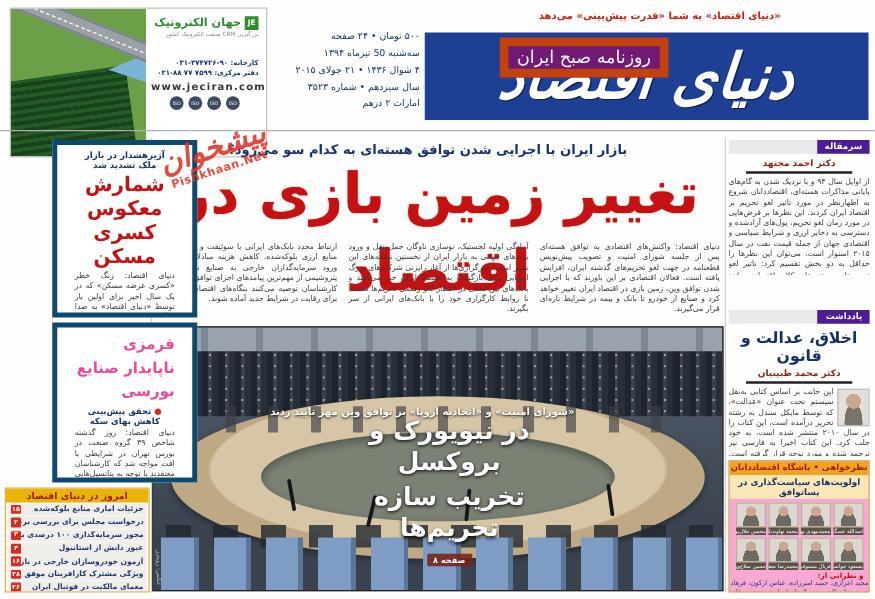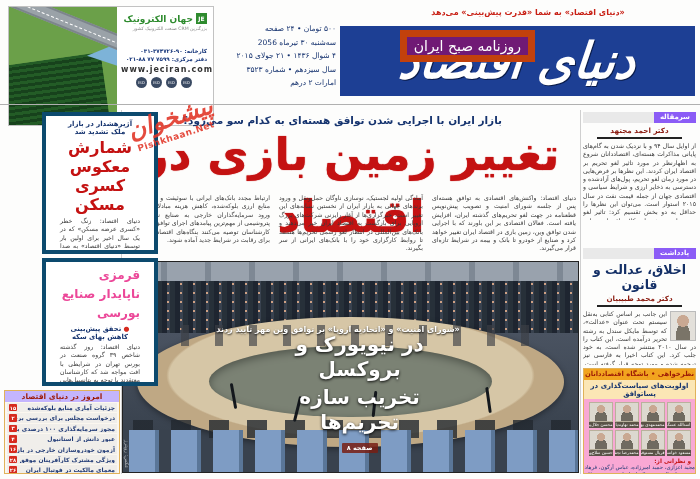--- a/index.html
+++ b/index.html
@@ -37,21 +37,21 @@
   
   .lbox{left:4px;width:116px;border:4px solid #0c4a6e;background:#fff;padding:4px 14px;overflow:hidden;margin-left:38px;}
   .kicker-s{font-size:7px;font-weight:bold;color:#16346f;text-align:center;}
   .ltitle-red{font-size:16px;font-weight:bold;color:#c41212;text-align:center;line-height:19px;margin:2px 0 3px;}
   .ltitle-blue{font-size:12px;font-weight:bold;color:#ec4899;line-height:19px;margin:0 0 2px;}
   .sub-dot{font-size:6.8px;font-weight:bold;color:#16346f;text-align:center;margin-bottom:2px;}
   .sub-dot .dot{color:#d62b1f;}
   .body-xs{font-size:6.2px;line-height:8.3px;color:#3a3a3a;text-align:justify;}
   .plink{font-size:6.5px;font-weight:bold;color:#1f5fd0;margin-top:2px;}
   .todaybox{left:4px;top:390px;width:116px;height:84px;border:1px solid #e0b25a;background:#fbf7ef;overflow:hidden;}
-  .todayhdr{height:11px;background:#c4b5fd;color:#9c1a06;font-size:7.5px;font-weight:bold;text-align:center;line-height:11px;}
+  .todayhdr{height:11px;background:#eab308;color:#9c1a06;font-size:7.5px;font-weight:bold;text-align:center;line-height:11px;}
   .trow{display:flex;align-items:center;justify-content:space-between;height:9.6px;background:#f0eeea;margin:0.8px 2px 0;padding:0 2px;}
   .trow .lbl{font-size:6px;font-weight:bold;color:#203a75;white-space:nowrap;overflow:hidden;}
   .badge{flex:0 0 auto;min-width:8px;height:7.5px;background:#d62b1f;color:#fff;font-size:5.2px;font-weight:bold;display:flex;align-items:center;justify-content:center;border-radius:1px;}
   
   .watermark{left:128px;top:104px;transform:rotate(-18deg);color:#e2382a;opacity:.9;text-align:center;z-index:5;}
   .watermark .fa{font-size:24px;font-weight:bold;font-style:italic;}
   .watermark .en{font-size:9px;font-weight:bold;letter-spacing:.5px;direction:ltr;}
   .mainkicker{left:170px;top:114px;width:404px;text-align:left;font-size:10.5px;font-weight:bold;color:#16346f;direction:rtl;text-align:center;padding-right:60px;}
   .mainhead{left:126px;top:124px;width:450px;text-align:center;font-size:45px;font-weight:bold;color:#c41212;letter-spacing:-2px;line-height:62px;text-shadow:0 0 1px #c41212;}
   .lead{left:126px;top:194px;width:450px;height:64px;column-count:3;column-gap:9px;direction:rtl;}
@@ -72,21 +72,21 @@
   .ph-chairs2{position:absolute;left:0;bottom:16%;width:100%;height:9%;background:repeating-linear-gradient(90deg,transparent 0 10px,#22282f 10px 30px,transparent 30px 38px);opacity:.8;}
   .arm{position:absolute;width:3px;height:26px;background:#14181d;border-radius:2px;}
   .ph-overlay{position:absolute;left:30%;top:30%;width:44%;text-align:center;direction:rtl;color:#fff;}
   .ph-kicker{font-size:8px;font-weight:bold;text-shadow:0 1px 2px #000;white-space:nowrap;}
   .ph-title{font-size:20px;font-weight:bold;line-height:25px;text-shadow:0 1px 3px #000;margin-top:3px;}
   .ph-tag{display:inline-block;margin-top:3px;font-size:6.5px;font-weight:bold;color:#fff;background:rgba(120,30,20,.85);padding:1px 5px;border-radius:1px;}
   .ph-credit{position:absolute;left:1px;bottom:4px;writing-mode:vertical-rl;font-size:5px;color:#ddd;opacity:.8;}
   
   .rsec{left:583px;width:113px;overflow:hidden;background:#fdfdfc;}
   .seclabelrow{position:relative;height:11px;background:#e9e9e9;margin-bottom:3px;}
-  .seclabel{position:absolute;right:0;top:0;height:11px;min-width:42px;background:#8b5cf6;color:#fff;font-size:7px;font-weight:bold;text-align:left;line-height:11px;padding:0 6px;}
+  .seclabel{position:absolute;right:0;top:0;height:11px;min-width:42px;background:#4c1d95;color:#fff;font-size:7px;font-weight:bold;text-align:right;line-height:11px;padding:0 6px;}
   .rtitle{font-size:12.5px;font-weight:bold;color:#132f66;text-align:center;line-height:15px;}
   .rbyline{font-size:7.2px;font-weight:bold;color:#8c1d12;text-align:center;margin:2px 0 2px;}
   .rrule{height:2px;background:#222;margin:1px 14px 3px;}
   .note-avatar{float:right;width:26px;height:30px;margin:1px 0 1px 3px;border:1px solid #bbb;background:
      radial-gradient(circle at 50% 32%,#c9a892 0 26%,transparent 27%),
      radial-gradient(ellipse at 50% 92%,#7a7468 0 42%,transparent 43%),#e3e0da;}
   .surveybox{left:583px;top:368px;width:113px;height:106px;border:1px solid #e0b25a;background:#f9a8d4;overflow:hidden;}
   .surveyhdr{height:11px;background:#f2a41f;color:#9c1a06;font-size:6.8px;font-weight:bold;text-align:center;line-height:11px;}
   .surveytitle{font-size:7px;font-weight:bold;color:#16346f;text-align:center;background:#fbe6b5;padding:1.5px 0;}
   .pgrid{display:flex;flex-wrap:wrap;gap:2px;padding:3px 3px 1px;justify-content:center;}
@@ -103,21 +103,21 @@
 
 <div class="page">
 
   <div class="abs slogan">«دنیای اقتصاد» به شما «قدرت پیش‌بینی» می‌دهد</div>
   <div class="abs logobar">
     <div class="logotext">دنیای اقتصاد</div>
     <div class="subchip">روزنامه صبح ایران</div>
   </div>
   <div class="abs infoblock">
     <div>۵۰۰ تومان • ۲۴ صفحه</div>
-    <div>سه‌شنبه ۳۰ تیرماه 2056</div>
+    <div>سه‌شنبه 50 تیرماه ۱۳۹۴</div>
     <div>۴ شوال ۱۴۳۶ • ۲۱ جولای ۲۰۱۵</div>
     <div>سال سیزدهم • شماره ۳۵۲۳</div>
     <div>امارات ۲ درهم</div>
   </div>
 
   <div class="abs ad">
     <div class="ad-scene">
       <div class="ad-board"></div>
       <div class="ad-river"></div>
       <div class="ad-road"></div>

